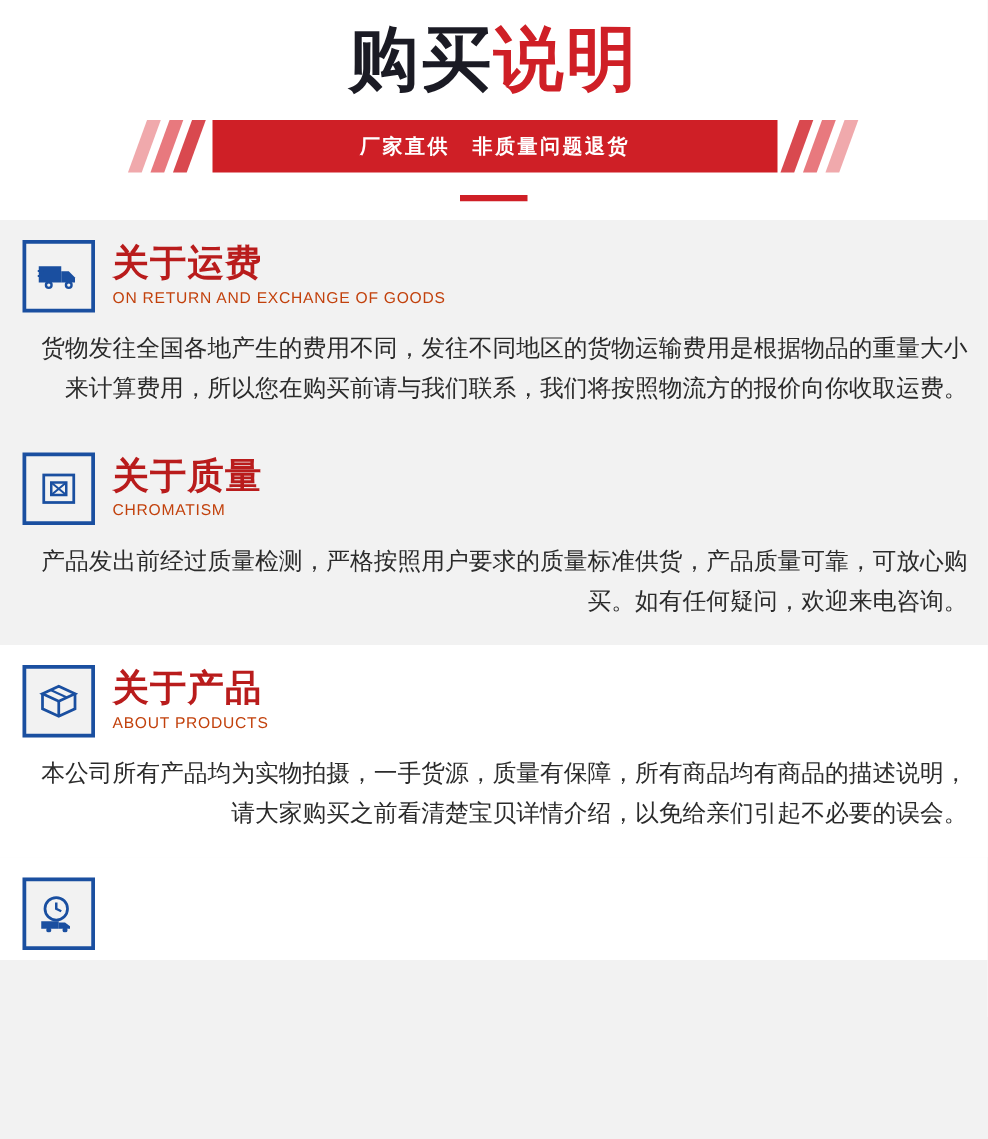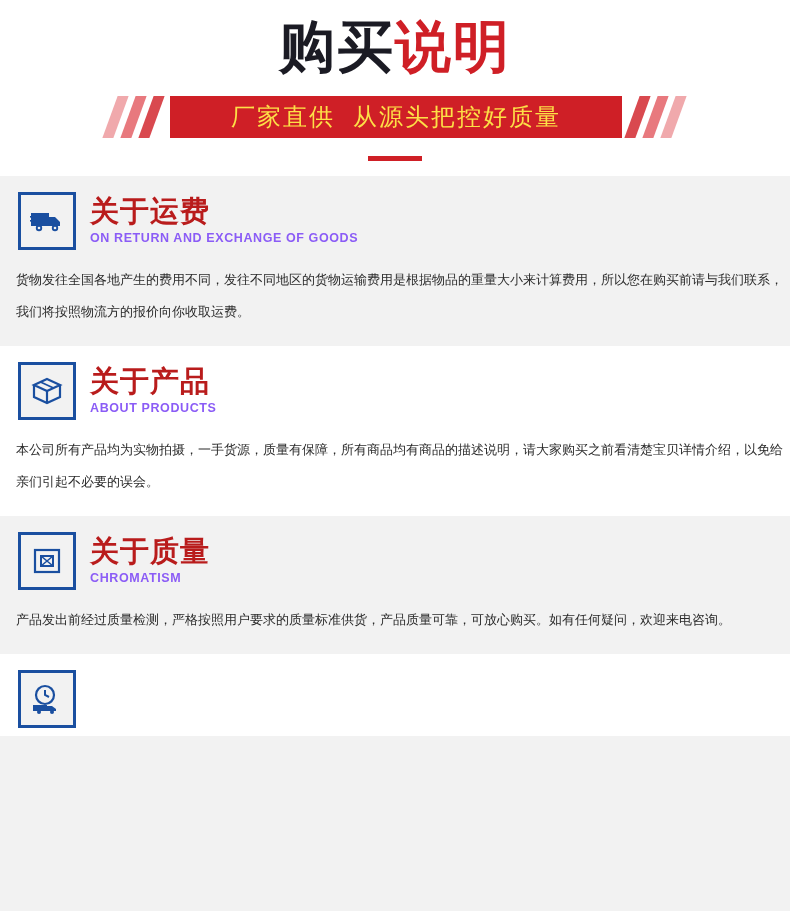--- a/index.html
+++ b/index.html
@@ -49,23 +49,23 @@
     top: 96px;
     left: 170px;
     width: 452px;
     height: 42px;
     background: #cf1f26;
     display: flex;
     align-items: center;
     justify-content: center;
   }
   .banner-bar span {
-    color: #fde047;
-    font-size: 24px;
-    font-weight: normal;
+    color: #ffffff;
+    font-size: 16px;
+    font-weight: bold;
     letter-spacing: 2px;
   }
   .banner-bar .gap { display: inline-block; width: 18px; }
 
   .slash {
     position: absolute;
     top: 96px;
     height: 42px;
     width: 11px;
     background: #e8989b;
@@ -126,35 +126,35 @@
     margin-left: 14px;
   }
   .head-cn {
     color: #b91c1c;
     font-size: 29px;
     font-weight: bold;
     line-height: 32px;
     letter-spacing: 1px;
   }
   .head-en {
-    color: #8b5cf6;
+    color: #c2410c;
     font-size: 12.5px;
     letter-spacing: 0.6px;
     line-height: 18px;
     margin-top: 2px;
-    font-weight: bold;
   }
 
   .section-body {
     background: #f2f2f2;
-    padding: 6px 5px 18px 16px;
+    padding: 6px 16px 18px 16px;
     color: #2b2b2b;
-    font-size: 13px;
+    font-size: 19px;
     line-height: 32px;
     font-family: "Liberation Sans", sans-serif;
+    text-align: right;
   }
   .section-body .red {
     color: #d0232a;
   }
 
   .band-white { background: #ffffff; }
   .band-white .section-head,
   .band-white .section-body { background: #ffffff; }
 </style>
 </head>
@@ -167,21 +167,21 @@
       <span class="t-dark">购买</span><span class="t-red">说明</span>
     </div>
 
     <div class="slash-l l1"></div>
     <div class="slash-l l2"></div>
     <div class="slash-l l3"></div>
 
     <div class="banner-bar">
       <span>厂家直供</span>
       <span class="gap"></span>
-      <span>从源头把控好质量</span>
+      <span>非质量问题退货</span>
     </div>
 
     <div class="slash s1"></div>
     <div class="slash s2"></div>
     <div class="slash s3"></div>
 
     <div class="banner-underline"></div>
   </div>
 
   <div class="content">
@@ -201,53 +201,53 @@
           </svg>
         </div>
         <div class="head-text">
           <div class="head-cn">关于运费</div>
           <div class="head-en">ON RETURN AND EXCHANGE OF GOODS</div>
         </div>
       </div>
       <div class="section-body">货物发往全国各地产生的费用不同，发往不同地区的货物运输费用是根据物品的重量大小来计算费用，所以您在购买前请与我们联系，我们将按照物流方的报价向你收取运费。</div>
     </div>
 
+    <div class="section">
+      <div class="section-head">
+        <div class="icon-box">
+          <svg width="30" height="28" viewBox="0 0 30 28">
+            <rect x="3" y="3" width="24" height="22" fill="none" stroke="#1a4fa0" stroke-width="2.2"></rect>
+            <rect x="9" y="9" width="12" height="10" fill="none" stroke="#1a4fa0" stroke-width="2"></rect>
+            <path d="M9 9 L21 19 M21 9 L9 19" stroke="#1a4fa0" stroke-width="1.6"></path>
+          </svg>
+        </div>
+        <div class="head-text">
+          <div class="head-cn">关于质量</div>
+          <div class="head-en">CHROMATISM</div>
+        </div>
+      </div>
+      <div class="section-body">产品发出前经过质量检测，严格按照用户要求的质量标准供货，产品质量可靠，可放心购买。如有任何疑问，欢迎来电咨询。</div>
+    </div>
+
     <div class="section band-white">
       <div class="section-head">
         <div class="icon-box">
           <svg width="32" height="28" viewBox="0 0 32 28">
             <path d="M16 2 L29 8 L16 14 L3 8 Z" fill="none" stroke="#1a4fa0" stroke-width="2.2"></path>
             <path d="M3 8 L3 20 L16 26 L29 20 L29 8" fill="none" stroke="#1a4fa0" stroke-width="2.2"></path>
             <path d="M16 14 L16 26" fill="none" stroke="#1a4fa0" stroke-width="2.2"></path>
             <path d="M9.5 5 L22.5 11" fill="none" stroke="#1a4fa0" stroke-width="1.8"></path>
           </svg>
         </div>
         <div class="head-text">
           <div class="head-cn">关于产品</div>
           <div class="head-en">ABOUT PRODUCTS</div>
         </div>
       </div>
       <div class="section-body">本公司所有产品均为实物拍摄，一手货源，质量有保障，所有商品均有商品的描述说明，请大家购买之前看清楚宝贝详情介绍，以免给亲们引起不必要的误会。</div>
-    </div>
-
-    <div class="section">
-      <div class="section-head">
-        <div class="icon-box">
-          <svg width="30" height="28" viewBox="0 0 30 28">
-            <rect x="3" y="3" width="24" height="22" fill="none" stroke="#1a4fa0" stroke-width="2.2"></rect>
-            <rect x="9" y="9" width="12" height="10" fill="none" stroke="#1a4fa0" stroke-width="2"></rect>
-            <path d="M9 9 L21 19 M21 9 L9 19" stroke="#1a4fa0" stroke-width="1.6"></path>
-          </svg>
-        </div>
-        <div class="head-text">
-          <div class="head-cn">关于质量</div>
-          <div class="head-en">CHROMATISM</div>
-        </div>
-      </div>
-      <div class="section-body">产品发出前经过质量检测，严格按照用户要求的质量标准供货，产品质量可靠，可放心购买。如有任何疑问，欢迎来电咨询。</div>
     </div>
 
     <div class="section band-white">
       <div class="section-head">
         <div class="icon-box">
           <svg width="32" height="30" viewBox="0 0 32 30">
             <circle cx="14" cy="11" r="9" fill="none" stroke="#1a4fa0" stroke-width="2.2"></circle>
             <path d="M14 6 L14 11 L18 13" fill="none" stroke="#1a4fa0" stroke-width="2"></path>
             <rect x="2" y="21" width="14" height="6" fill="#1a4fa0"></rect>
             <path d="M16 22 h5 l4 3 v2 h-9 z" fill="#1a4fa0"></path>

